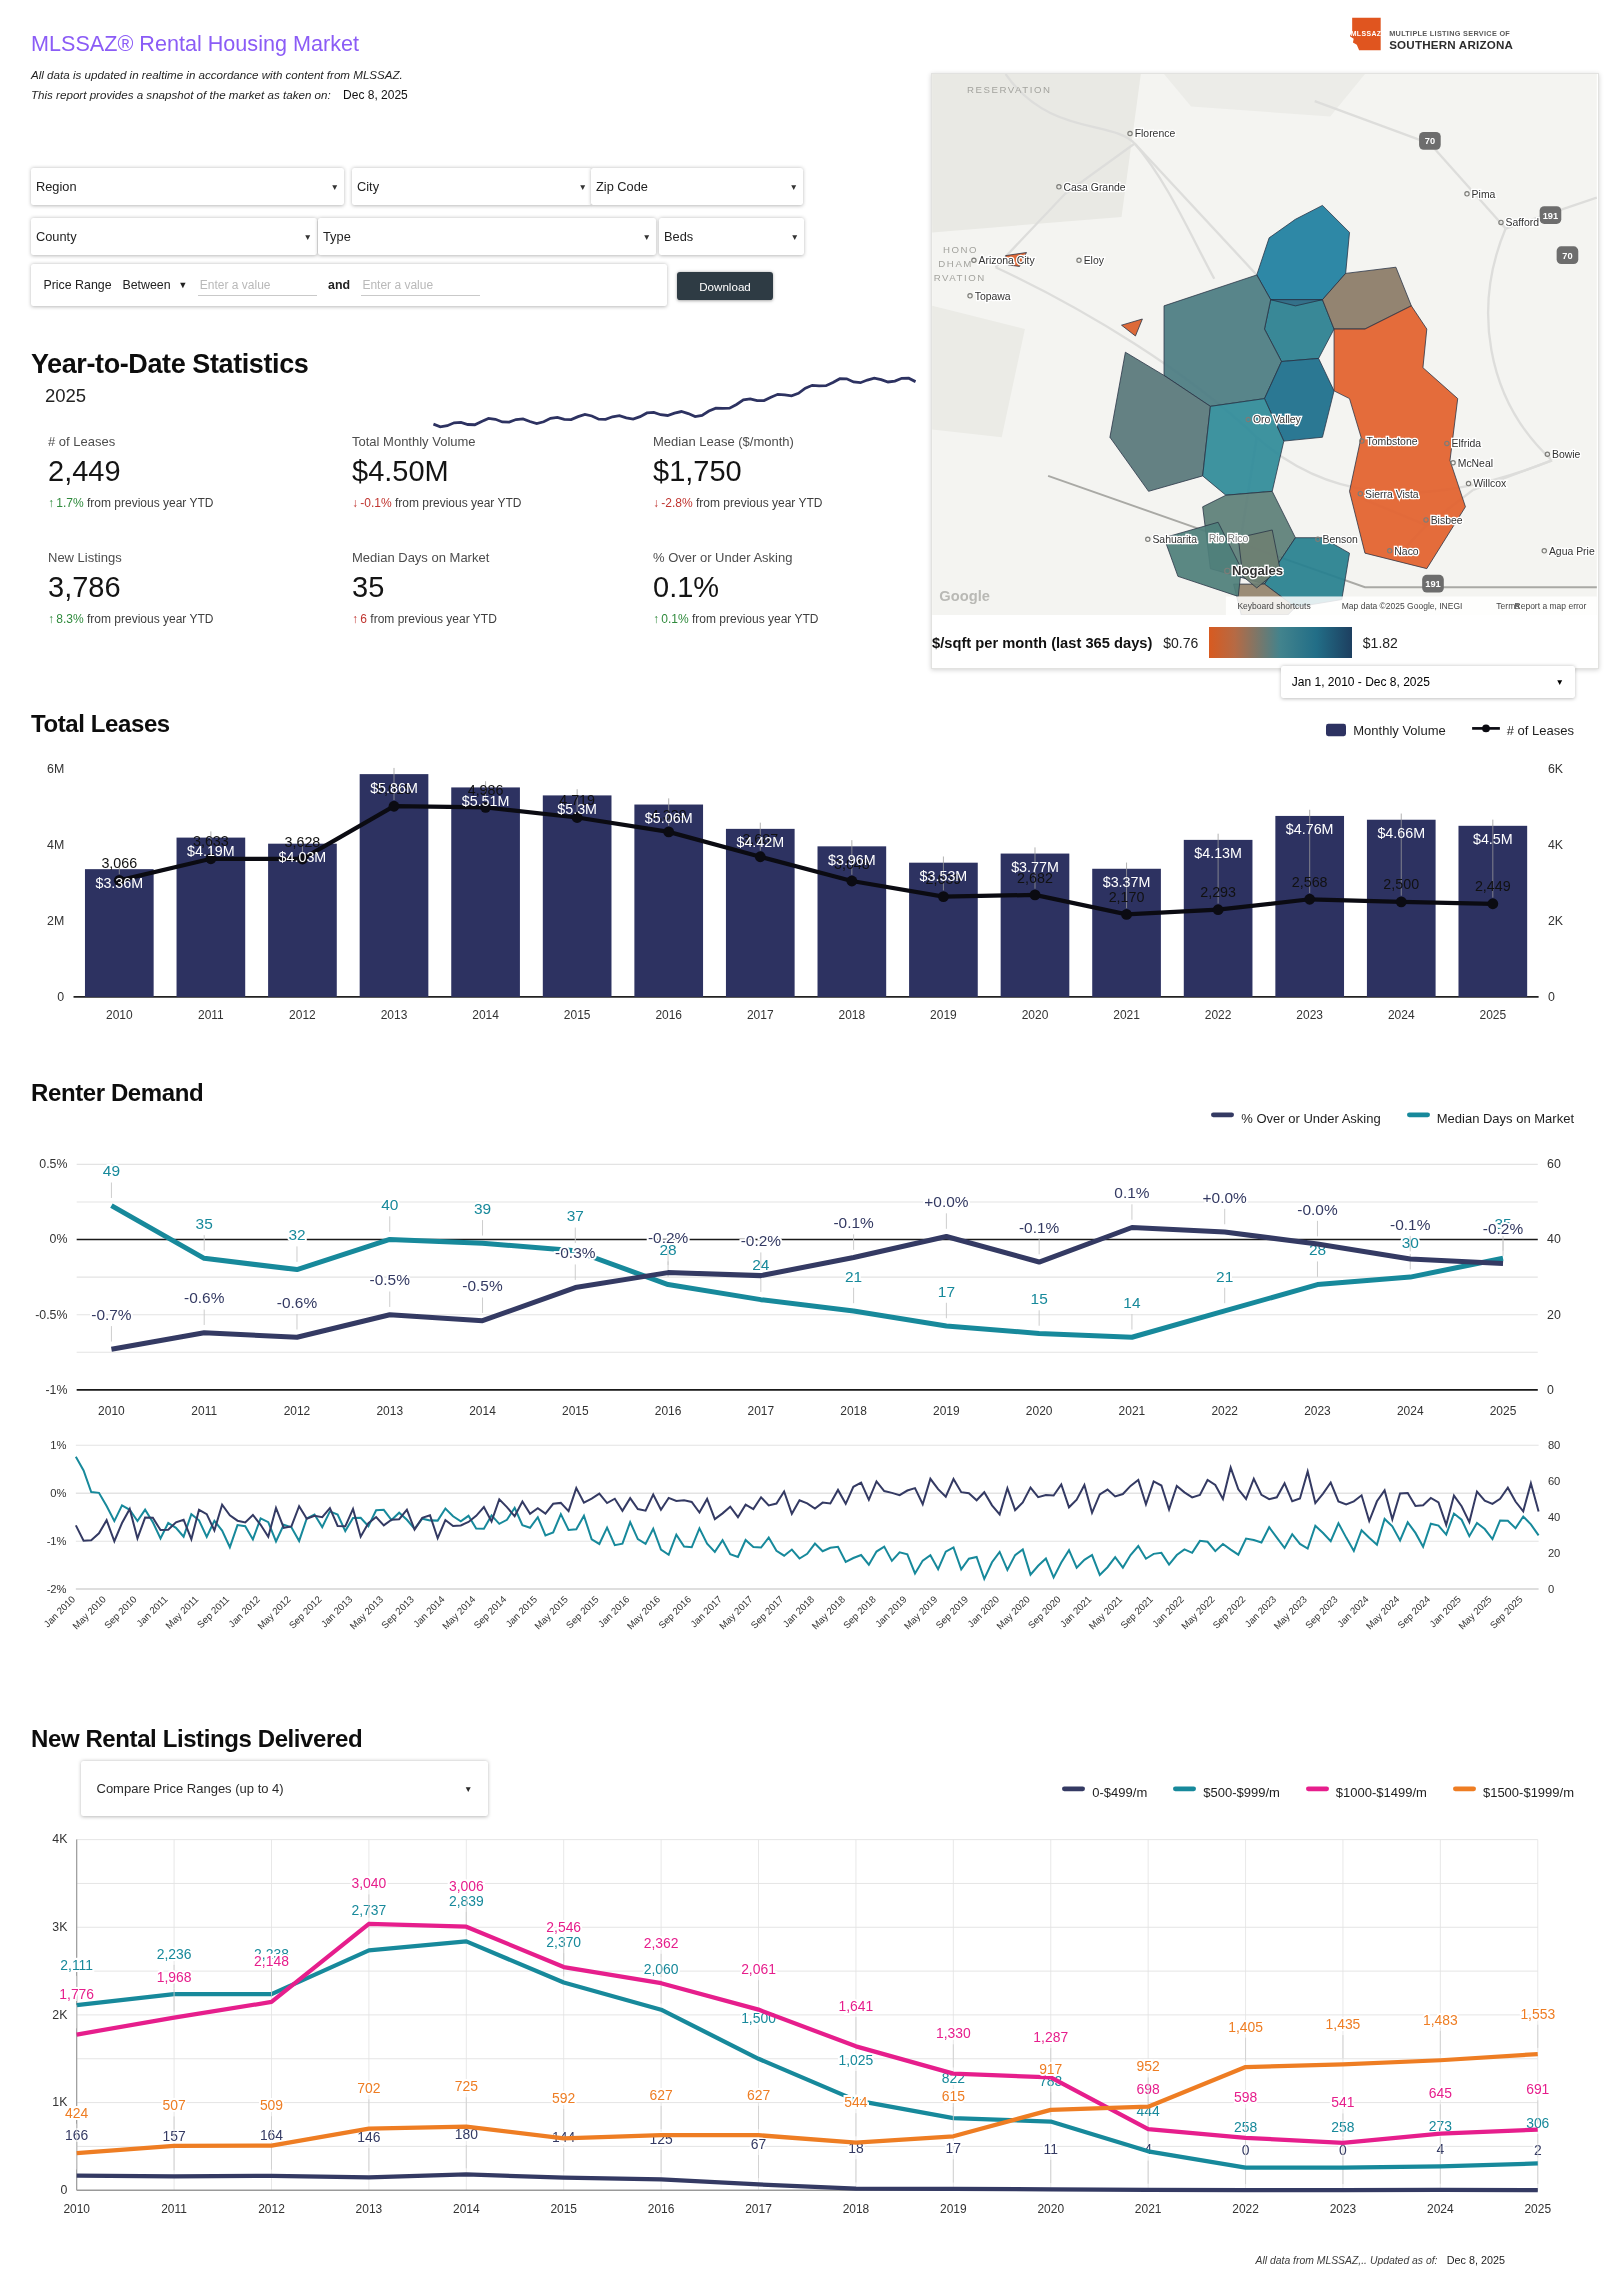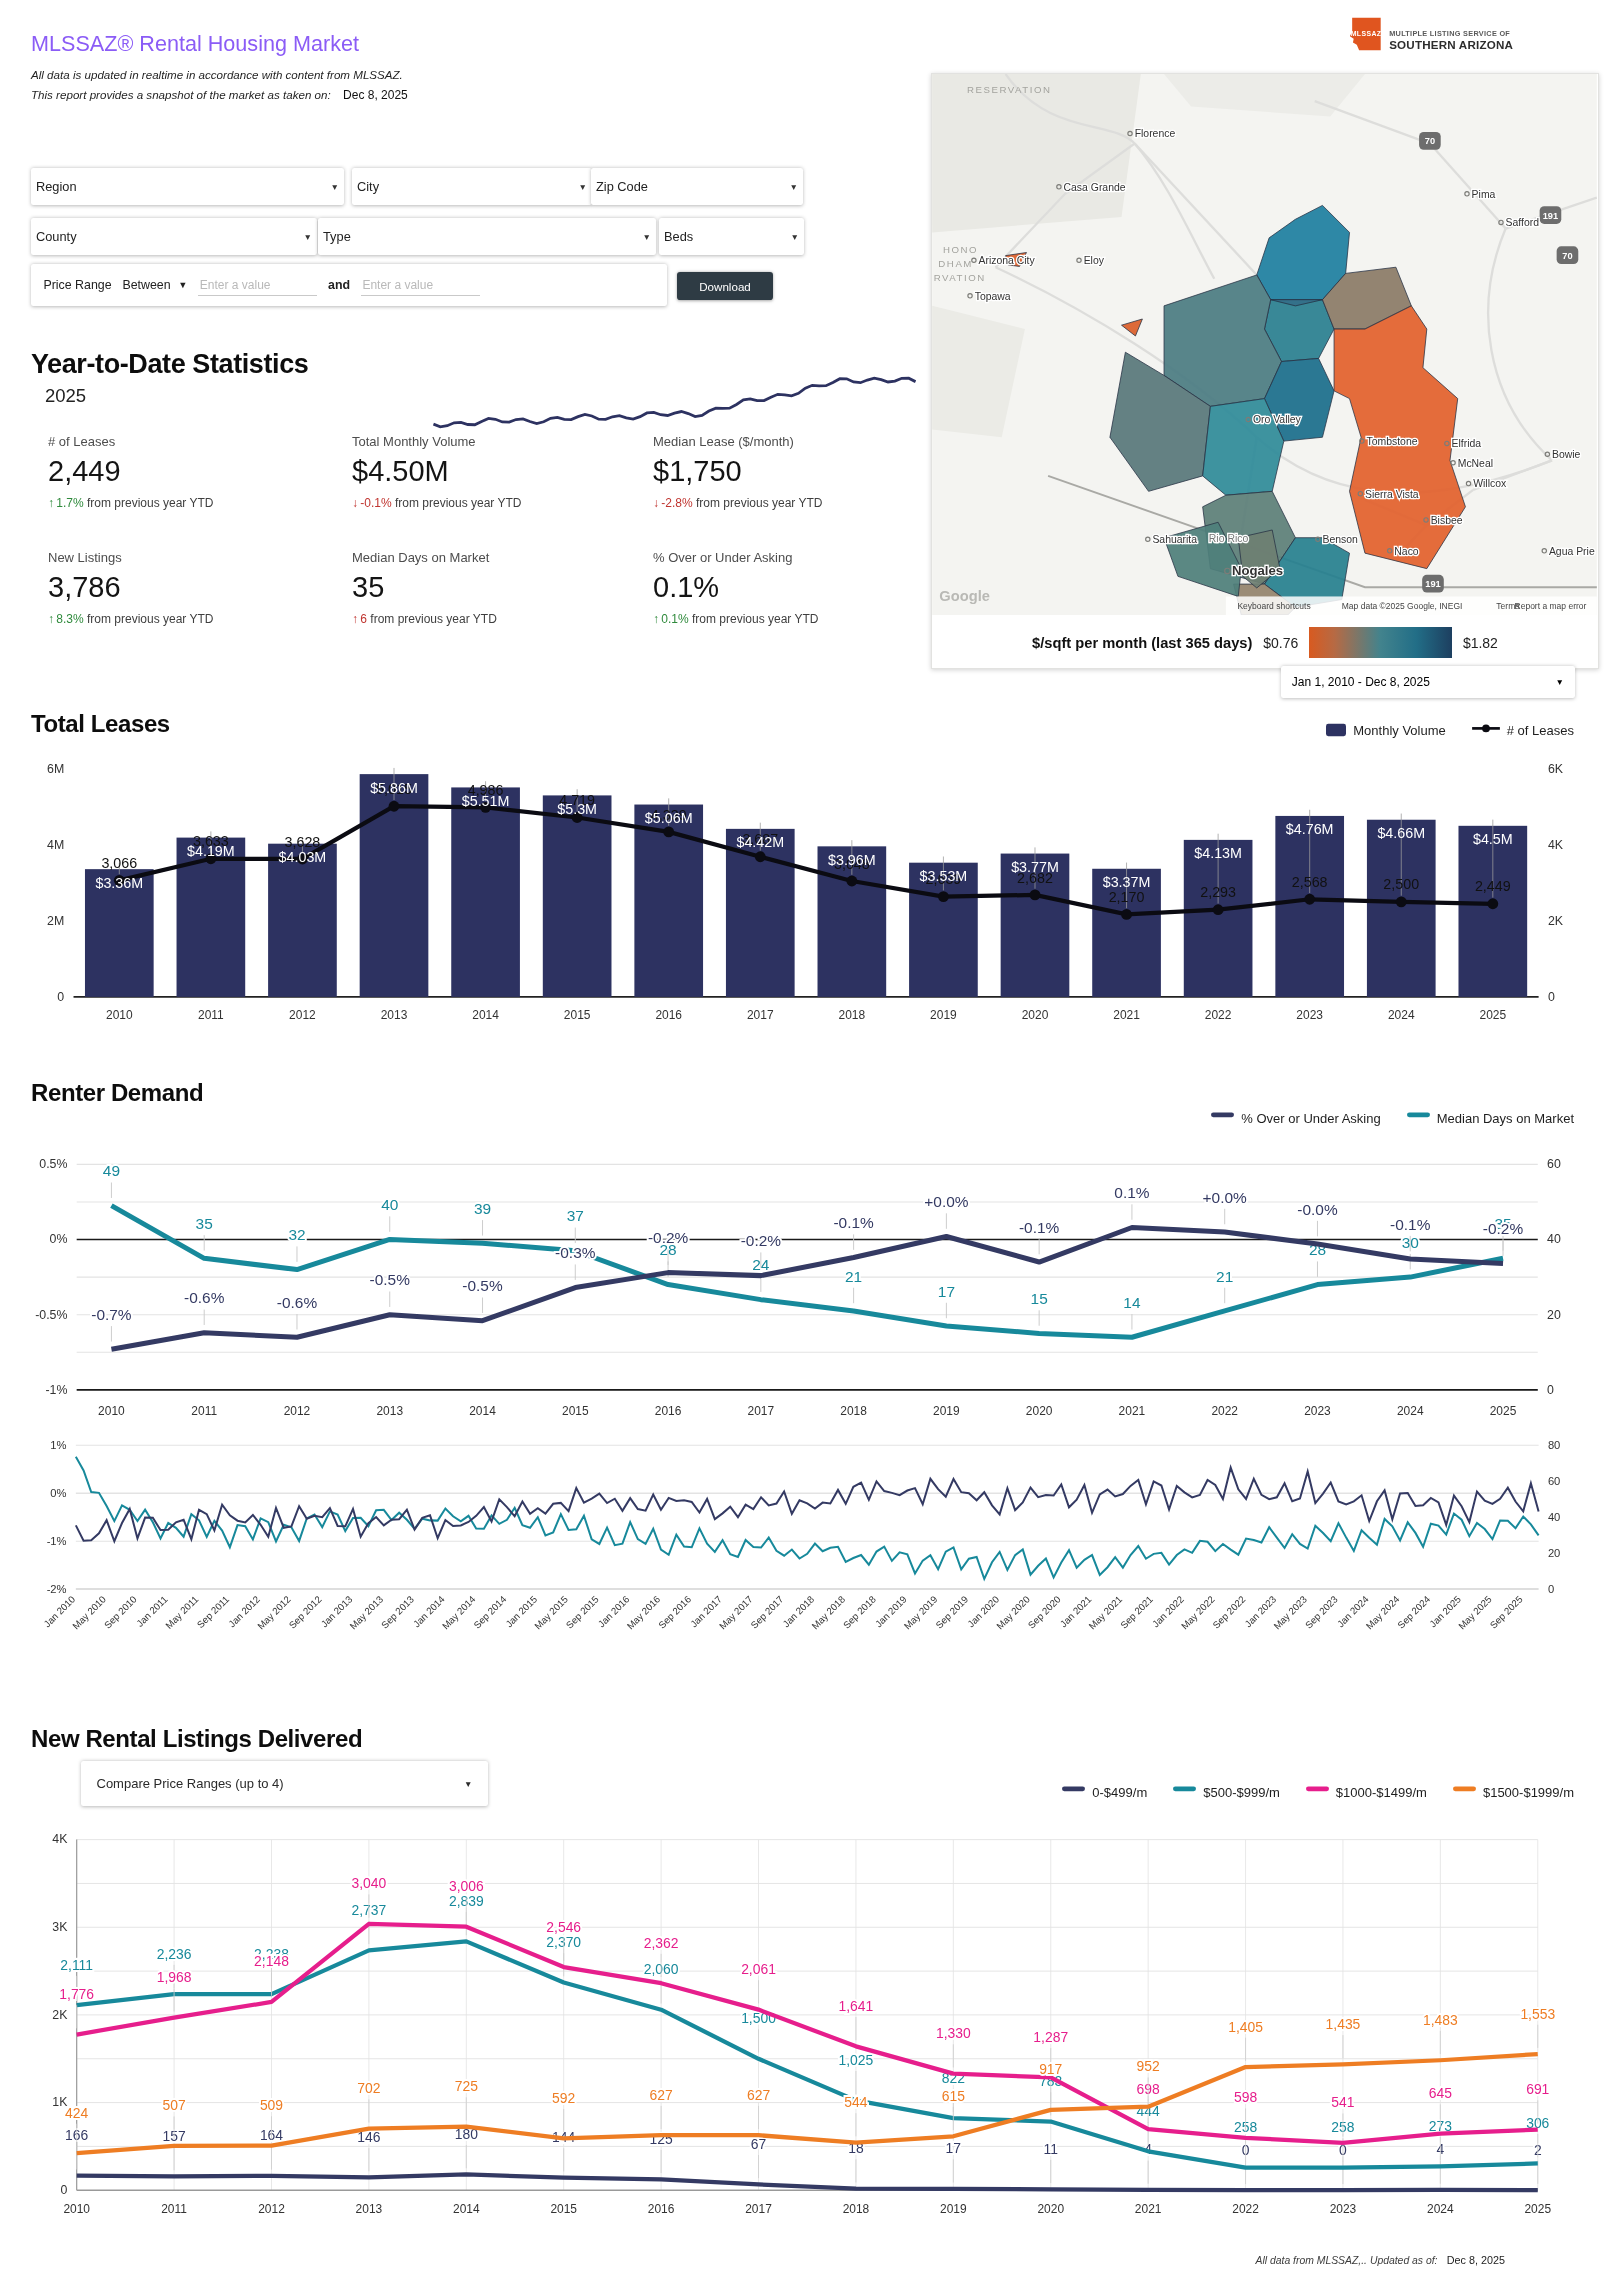--- a/index.html
+++ b/index.html
@@ -21,40 +21,40 @@
   .fbox{position:absolute;height:37px;background:#fff;border-radius:2.3px;box-shadow:0 0.8px 3.9px rgba(0,0,0,.28);display:flex;align-items:center;justify-content:space-between;padding:0 5px;font-size:12.8px;color:#222;cursor:pointer;}
   .fbox .caret{font-size:8.5px;color:#333;}
   .pricebar{position:absolute;height:42px;background:#fff;border-radius:2.3px;box-shadow:0 0.8px 3.9px rgba(0,0,0,.28);display:flex;align-items:center;gap:10.8px;padding:0 12.4px;font-size:12.4px;}
   .pricebar .between{display:flex;align-items:center;gap:7.7px;cursor:pointer;}
   .pricebar .between .caret{font-size:9.3px;}
   .pricebar input{border:none;border-bottom:1.5px solid #c9c9c9;outline:none;font-size:12px;width:116px;padding:3.1px 1.5px;color:#333;font-family:"Liberation Sans",sans-serif;}
   .pricebar input::placeholder{color:#b9b9b9;}
   .dl-btn{position:absolute;width:96px;height:28px;background:#2e3b44;color:#fff;font-size:11.6px;border:none;border-radius:3.1px;box-shadow:0 0.8px 3.1px rgba(0,0,0,.35);cursor:pointer;display:flex;align-items:center;justify-content:center;}
   
   .map-panel{position:absolute;left:931px;top:73px;width:666px;height:594px;background:#fff;border:0.8px solid #e2e2e0;box-shadow:0 0.8px 4.6px rgba(0,0,0,.18);}
-  .map-legend-row{position:absolute;left:0;bottom:0;width:100%;height:51px;display:flex;align-items:center;justify-content:center;gap:10.8px;background:#fff;}
+  .map-legend-row{position:absolute;left:0;bottom:0;width:100%;height:51px;display:flex;align-items:center;gap:10.8px;background:#fff;}
   .map-legend-row .t{font-size:14.7px;font-weight:800;color:#111;}
   .map-legend-row .v{font-size:14px;color:#222;}
   .grad{width:143px;height:31px;background:linear-gradient(90deg,#d85a20 0%,#b66a44 18%,#42838d 50%,#226e87 75%,#1d3f60 100%);}
   
   .ytd-title{font-size:27px;font-weight:800;letter-spacing:-0.4px;color:#0d0d0d;}
   .ytd-year{font-size:18.5px;color:#222;}
   .stat .lbl{font-size:13px;color:#4d4d4d;margin-bottom:6.2px;}
   .stat .val{font-size:29px;color:#141414;margin-bottom:7.7px;}
   .stat .delta{font-size:12px;color:#3f3f3f;}
   .stat .delta .arrow{font-weight:700;margin-right:2.3px;}
   .up-green{color:#2f8a3c;}
   .dn-red{color:#c03530;}
   .up-red{color:#c03530;}
   .gray-rest{color:#3f3f3f;}
   .daterange{position:absolute;left:1281px;top:666px;width:272px;height:32px;background:#fff;border-radius:2.3px;box-shadow:0 0.8px 3.9px rgba(0,0,0,.25);display:flex;align-items:center;justify-content:space-between;padding:0 10.8px;font-size:12px;color:#000000;cursor:pointer;}
   .sec-title{font-size:24px;font-weight:800;letter-spacing:-0.4px;color:#0d0d0d;}
   .legend{position:absolute;display:flex;gap:26px;align-items:center;font-size:13px;color:#1e1e1e;}
   .legend .item{display:flex;align-items:flex-start;gap:7px;cursor:pointer;}
-  .nrl-drop{position:absolute;left:81px;top:1761px;width:376px;height:45px;background:#fff;border-radius:2.3px;box-shadow:0 0.8px 3.9px rgba(0,0,0,.28);display:flex;align-items:center;justify-content:space-between;padding:0 15.5px;font-size:13px;color:#2a2a2a;cursor:pointer;}
+  .nrl-drop{position:absolute;left:81px;top:1761px;width:376px;height:55px;background:#fff;border-radius:2.3px;box-shadow:0 0.8px 3.9px rgba(0,0,0,.28);display:flex;align-items:center;justify-content:space-between;padding:0 15.5px;font-size:13px;color:#2a2a2a;cursor:pointer;}
   .footer{position:absolute;top:2254px;right:100px;font-size:10.4px;color:#3c3c3c;font-style:italic;}
   .footer .fdate{font-style:normal;margin-left:9.3px;font-size:10.8px;color:#222;}
   svg text{font-family:"Liberation Sans",sans-serif;}
 </style>
 </head>
 <body>
 
 <div id="page">
 
   <div class="abs" style="left:31px;top:29px;">

